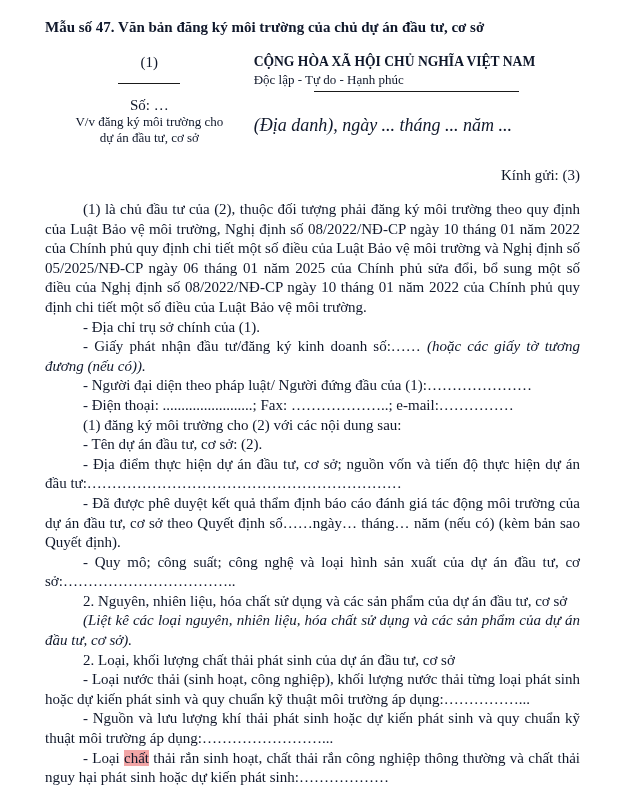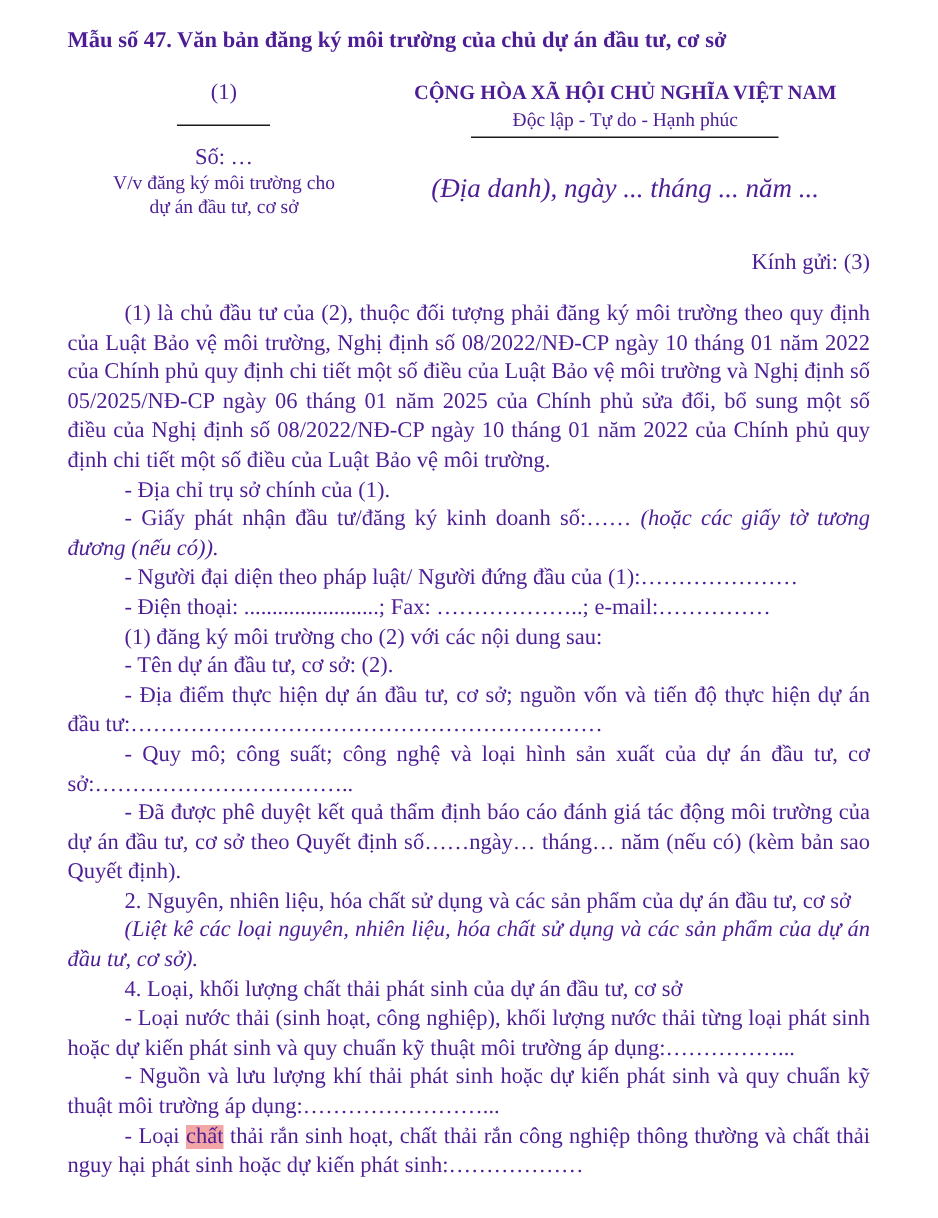--- a/index.html
+++ b/index.html
@@ -1,36 +1,36 @@
 <!DOCTYPE html>
 <html><head>
 <meta charset="utf-8">
 <style>
   html, body { margin: 0; padding: 0; background: #ffffff; }
   .page {
     width: 625px;
     height: 812px;
     box-sizing: border-box;
     background: #ffffff;
-    color: #4c1d95;
+    color: #0f172a;
     font-family: "Liberation Serif", "DejaVu Serif", serif;
     overflow: hidden;
     position: relative;
     padding: 12px 45px 0 45px;
   }
   .doc-title {
     font-weight: bold;
     font-size: 15px;
     line-height: 19px;
     margin: 6px 0 0 0;
     text-align: left;
   }
   .head-row { display: flex; margin-top: 17px; }
   .head-left  { width: 39%; text-align: center; }
-  .head-right { width: 61%; text-align: center; }
+  .head-right { width: 61%; text-align: left; }
   .org-num { font-size: 15px; line-height: 17px; }
   .rule-small {
     width: 62px; border: none; border-top: 1.7px solid #1a1a1a;
     margin: 12px auto 12px auto;
   }
   .so-line { font-size: 15px; line-height: 18px; }
   .vv-line { font-size: 13px; line-height: 16px; }
   .nat-title { font-weight: bold; font-size: 13.6px; line-height: 16px; }
   .nat-motto { font-weight: normal; font-size: 13px; line-height: 15px; margin-top: 2px; }
   .rule-motto {
@@ -79,23 +79,23 @@
 
   <div class="body-block">
       <p class="para"><span>(1) là chủ đầu tư của (2), thuộc đối tượng phải đăng ký môi trường theo quy định của Luật Bảo vệ môi trường, Nghị định số 08/2022/NĐ-CP ngày 10 tháng 01 năm 2022 của Chính phủ quy định chi tiết một số điều của Luật Bảo vệ môi trường và Nghị định số 05/2025/NĐ-CP ngày 06 tháng 01 năm 2025 của Chính phủ sửa đổi, bổ sung một số điều của Nghị định số 08/2022/NĐ-CP ngày 10 tháng 01 năm 2022 của Chính phủ quy định chi tiết một số điều của Luật Bảo vệ môi trường.</span></p>
       <p class="para"><span>- Địa chỉ trụ sở chính của (1).</span></p>
       <p class="para"><span>- Giấy phát nhận đầu tư/đăng ký kinh doanh số:…… </span><span class="it">(hoặc các giấy tờ tương đương (nếu có)).</span></p>
       <p class="para"><span>- Người đại diện theo pháp luật/ Người đứng đầu của (1):…………………</span></p>
       <p class="para"><span>- Điện thoại: ........................; Fax: ………………..; e-mail:……………</span></p>
       <p class="para"><span>(1) đăng ký môi trường cho (2) với các nội dung sau:</span></p>
       <p class="para"><span>- Tên dự án đầu tư, cơ sở: (2).</span></p>
       <p class="para"><span>- Địa điểm thực hiện dự án đầu tư, cơ sở; nguồn vốn và tiến độ thực hiện dự án đầu tư:………………………………………………………</span></p>
+      <p class="para"><span>- Đã được phê duyệt kết quả thẩm định báo cáo đánh giá tác động môi trường của dự án đầu tư, cơ sở theo Quyết định số……ngày… tháng… năm (nếu có) (kèm bản sao Quyết định).</span></p>
       <p class="para"><span>- Quy mô; công suất; công nghệ và loại hình sản xuất của dự án đầu tư, cơ sở:……………………………..</span></p>
-      <p class="para"><span>- Đã được phê duyệt kết quả thẩm định báo cáo đánh giá tác động môi trường của dự án đầu tư, cơ sở theo Quyết định số……ngày… tháng… năm (nếu có) (kèm bản sao Quyết định).</span></p>
       <p class="para"><span>2. Nguyên, nhiên liệu, hóa chất sử dụng và các sản phẩm của dự án đầu tư, cơ sở</span></p>
       <p class="para"><span class="it">(Liệt kê các loại nguyên, nhiên liệu, hóa chất sử dụng và các sản phẩm của dự án đầu tư, cơ sở).</span></p>
-      <p class="para"><span>4. Loại, khối lượng chất thải phát sinh của dự án đầu tư, cơ sở</span></p>
+      <p class="para"><span>2. Loại, khối lượng chất thải phát sinh của dự án đầu tư, cơ sở</span></p>
       <p class="para"><span>- Loại nước thải (sinh hoạt, công nghiệp), khối lượng nước thải từng loại phát sinh hoặc dự kiến phát sinh và quy chuẩn kỹ thuật môi trường áp dụng:……………...</span></p>
       <p class="para"><span>- Nguồn và lưu lượng khí thải phát sinh hoặc dự kiến phát sinh và quy chuẩn kỹ thuật môi trường áp dụng:……………………...</span></p>
       <p class="para"><span>- Loại </span><span class="hl">chất</span><span> thải rắn sinh hoạt, chất thải rắn công nghiệp thông thường và chất thải nguy hại phát sinh hoặc dự kiến phát sinh:………………</span></p>
     </div>
 
 </div>
 
 </body></html>

